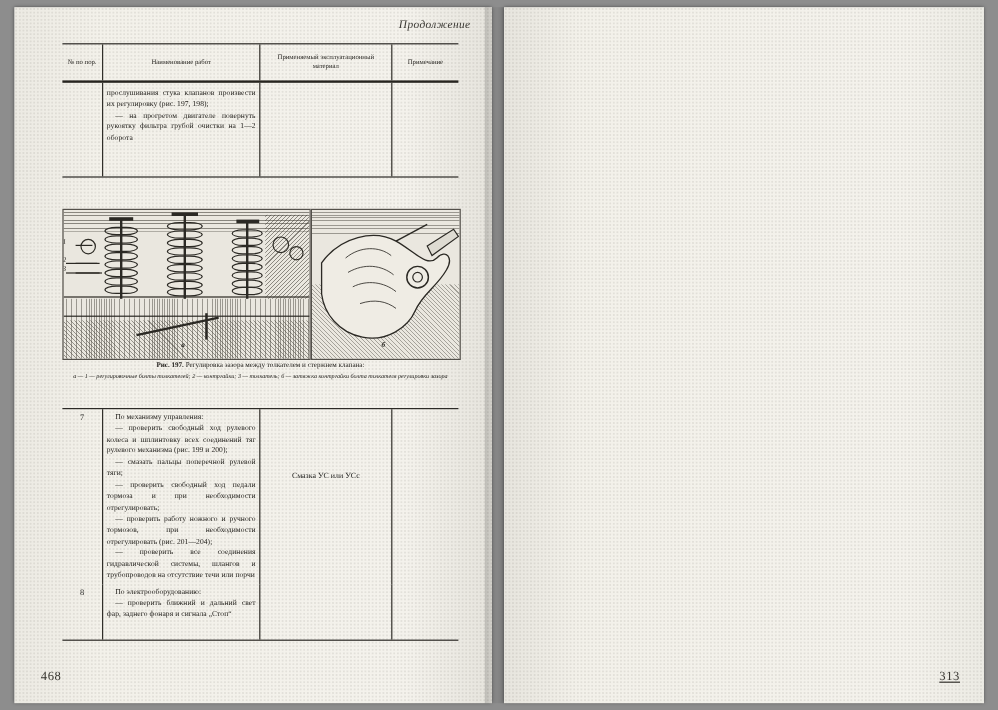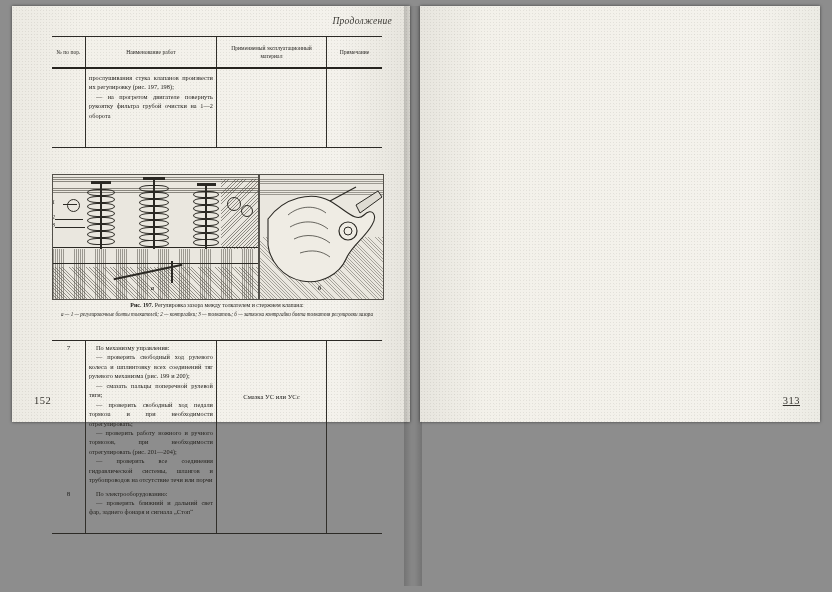--- a/index.html
+++ b/index.html
@@ -6,21 +6,21 @@
   body{
     width:832px;height:592px;overflow:hidden;
     background:#8d8d8d;
     font-family:"Liberation Serif", serif;
     color:#20201e;
   }
   .spread{position:relative;width:832px;height:592px;}
 
   
   .page{
-    position:absolute;top:6px;height:416px;
+    position:absolute;top:6px;height:580px;
     background:#f2f0ea;
     box-shadow:0 0 3px rgba(0,0,0,.55);
   }
   .page.left{left:12px;width:398px;
     background:linear-gradient(90deg,#eceae3 0%,#f3f1ea 18%,#f4f2ec 82%,#e6e4dd 100%);}
   .page.right{left:420px;width:400px;
     background:linear-gradient(90deg,#e7e5de 0%,#f3f1ea 16%,#f4f2ec 84%,#ecebe4 100%);}
   .gutter{position:absolute;left:404px;top:6px;width:18px;height:580px;
     background:linear-gradient(90deg,rgba(0,0,0,.18),rgba(0,0,0,.05) 40%,rgba(0,0,0,.05) 60%,rgba(0,0,0,.18));}
 
@@ -249,21 +249,21 @@
             <span class="ind">По электрооборудованию:</span>
             <span class="ind">— проверить ближний и дальний свет фар, заднего фонаря и сигнала „Стоп“</span>
           </div>
         </div>
         <div class="cell c3"></div>
         <div class="cell c4"></div>
       </div>
       <div class="tbl2-bottom"></div>
     </div>
 
-    <div class="folio l">152</div>
+    <div class="folio l">468</div>
   </div>
 
   <div class="gutter"></div>
 
   <div class="page right">
     <div class="grain"></div>
 
     <div class="folio r">313</div>
   </div>
 

